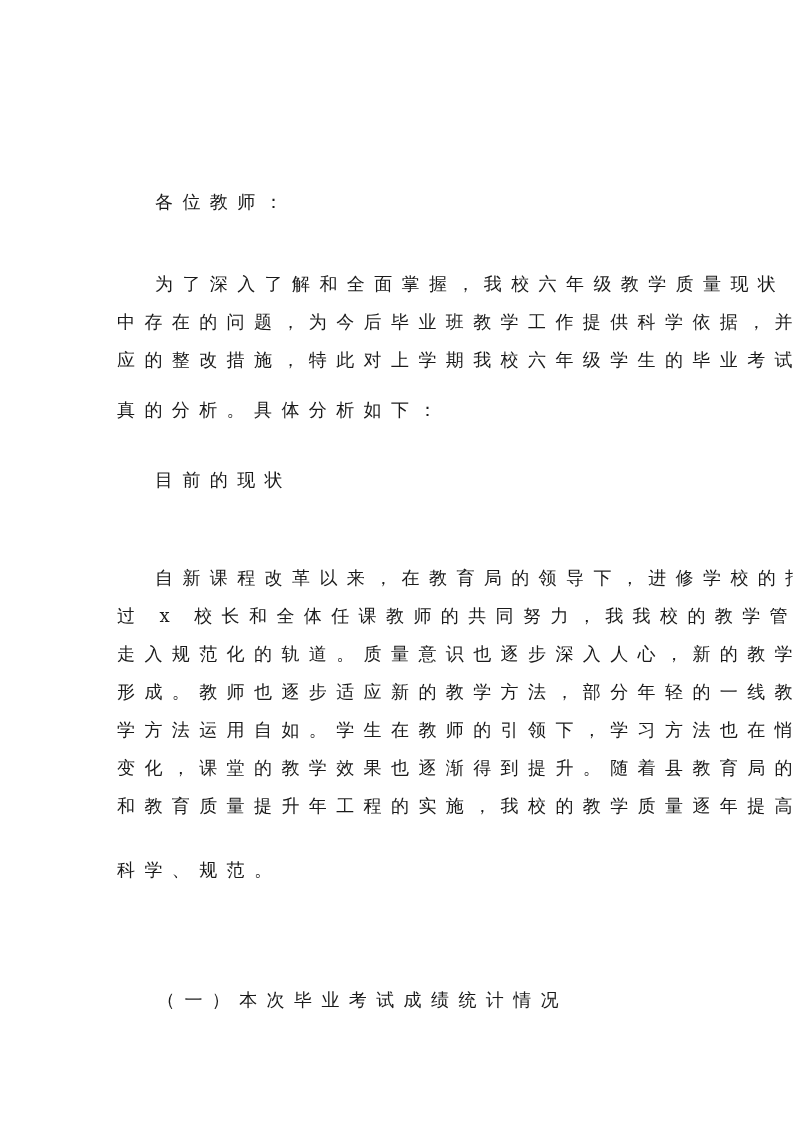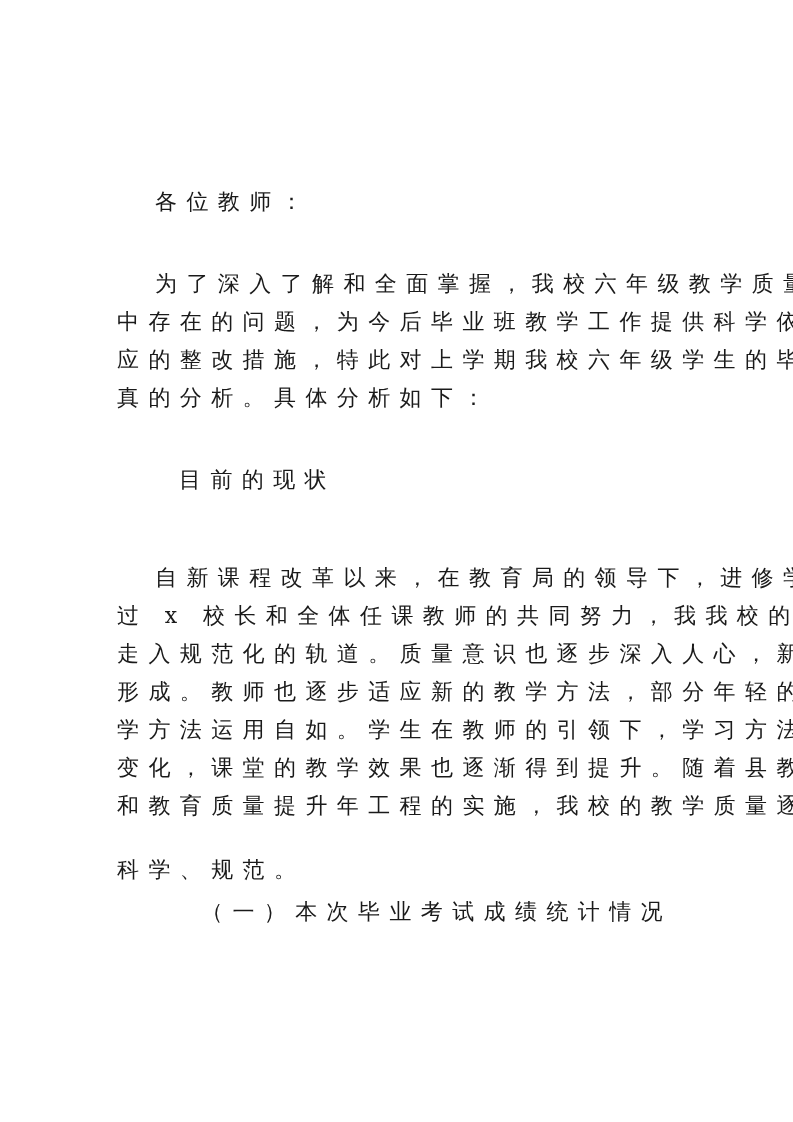--- a/index.html
+++ b/index.html
@@ -18,49 +18,49 @@
     .page {
       position: absolute;
       left: 117px;
       top: 0;
       width: 560px;
     }
     .line {
       position: absolute;
       left: 0;
       white-space: nowrap;
-      font-size: 22px;
+      font-size: 18px;
       letter-spacing: 9.4px;
       line-height: 24px;
     }
     .indent { left: 38px; }
     .indent2 { left: 40px; }
   </style>
 </head>
 <body>
 
 <div class="page">
 
   <div class="line indent" style="top:190px;">各位教师：</div>
 
   <div>
     <div class="line indent" style="top:272px;">为了深入了解和全面掌握，我校六年级教学质量现状，发现教学</div>
     <div class="line" style="top:310px;">中存在的问题，为今后毕业班教学工作提供科学依据，并对此提供相</div>
     <div class="line" style="top:348px;">应的整改措施，特此对上学期我校六年级学生的毕业考试成绩进行认</div>
-    <div class="line" style="top:386px;text-align:right;">真的分析。具体分析如下：</div>
+    <div class="line" style="top:398px;text-align:right;">真的分析。具体分析如下：</div>
   </div>
 
-  <div class="line indent" style="top:468px;margin-left:24px;">目前的现状</div>
+  <div class="line indent" style="top:468px;">目前的现状</div>
 
   <div>
     <div class="line indent" style="top:566px;">自新课程改革以来，在教育局的领导下，进修学校的指导下，经</div>
     <div class="line" style="top:604px;">过 x 校长和全体任课教师的共同努力，我我校的教学管理工作已逐渐</div>
     <div class="line" style="top:642px;">走入规范化的轨道。质量意识也逐步深入人心，新的教学理念也逐步</div>
     <div class="line" style="top:680px;">形成。教师也逐步适应新的教学方法，部分年轻的一线教师对新的教</div>
     <div class="line" style="top:718px;">学方法运用自如。学生在教师的引领下，学习方法也在悄然的发生着</div>
     <div class="line" style="top:756px;">变化，课堂的教学效果也逐渐得到提升。随着县教育局的教育质量年</div>
     <div class="line" style="top:794px;">和教育质量提升年工程的实施，我校的教学质量逐年提高，教学管理</div>
     <div class="line" style="top:858px;">科学、规范。</div>
   </div>
 
-  <div class="line indent2" style="top:900px;margin-left:44px;">（一）本次毕业考试成绩统计情况</div>
+  <div class="line indent2" style="top:988px;">（一）本次毕业考试成绩统计情况</div>
 
 </div>
 
 </body></html>

